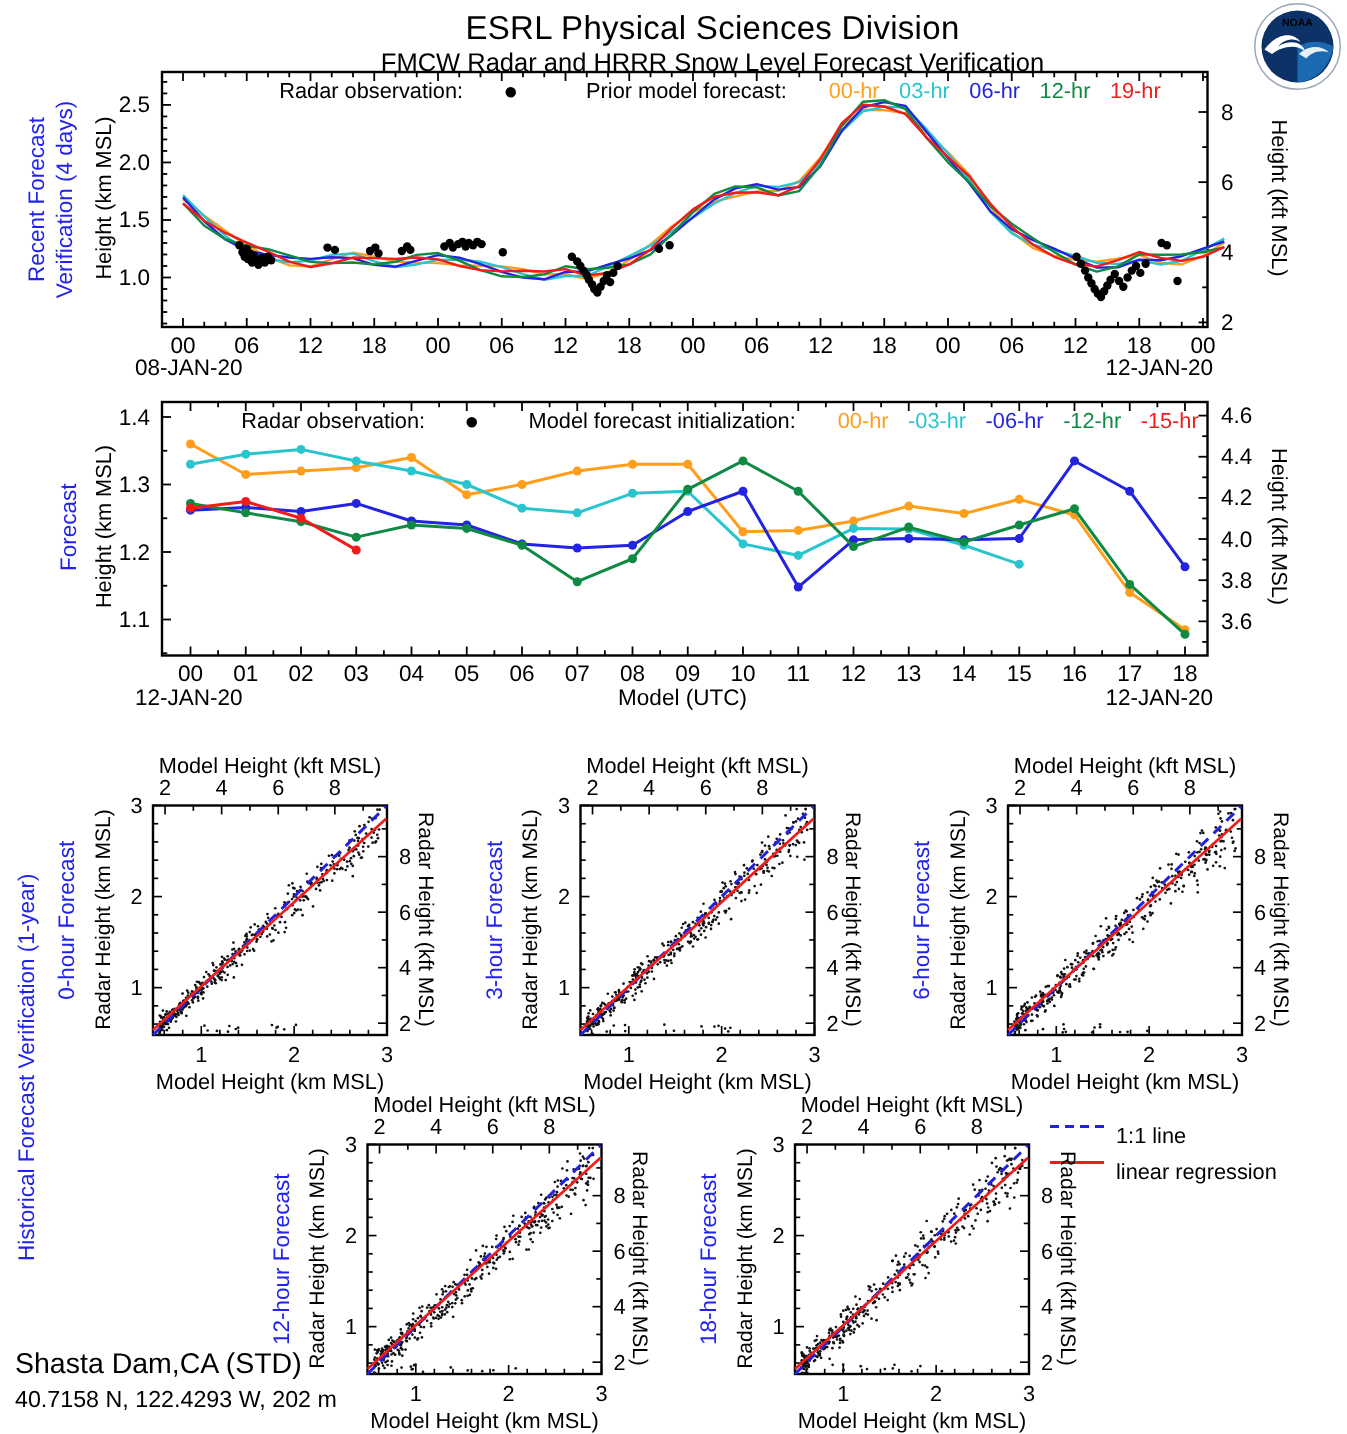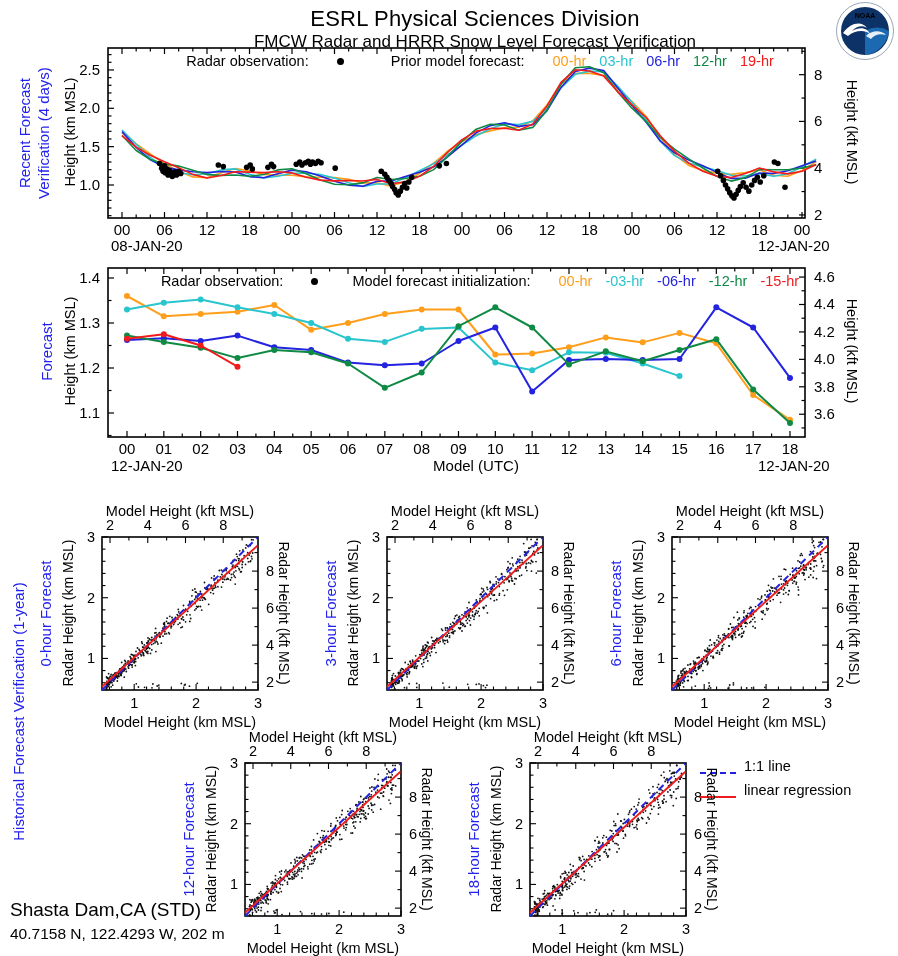--- a/index.html
+++ b/index.html
@@ -10,23 +10,23 @@
   .subtitle{left:26px;top:32px;width:898px;text-align:center;font-size:17px;}
   .rot{position:absolute;text-align:center;transform:rotate(-90deg);transform-origin:50% 50%;white-space:nowrap;}
   .rotr{position:absolute;text-align:center;transform:rotate(90deg);transform-origin:50% 50%;white-space:nowrap;}
   .blue{color:#2222EE;}
   .axname{font-size:14.5px;}
   .sidelabel{font-size:15px;}
   .legendrow{position:absolute;display:flex;align-items:center;justify-content:center;
              gap:28px;font-size:14.5px;white-space:nowrap;}
   .legendrow .dot{width:7px;height:7px;border-radius:50%;background:#000;display:inline-block;}
   .legenditems{display:flex;gap:13px;}
-  .datelabel{position:absolute;font-size:15px;margin-left:21px;}
+  .datelabel{position:absolute;font-size:15px;}
   .scatlegend{position:absolute;font-size:14.5px;}
-  .scatlegend .row{display:flex;align-items:flex-end;gap:8px;height:24px;}
+  .scatlegend .row{display:flex;align-items:flex-start;gap:8px;height:24px;}
   .lsample{display:inline-block;width:36px;height:0;}
   .dash{border-top:2.5px dashed #2222DD;}
   .solid{border-top:2.5px solid #EE1C1C;}
   .station1{left:10px;top:899px;font-size:19px;}
   .station2{left:10px;top:925px;font-size:15.5px;}
   svg text{font-family:"Liberation Sans",sans-serif;fill:#000;}
 </style>
 </head>
 <body>
 

